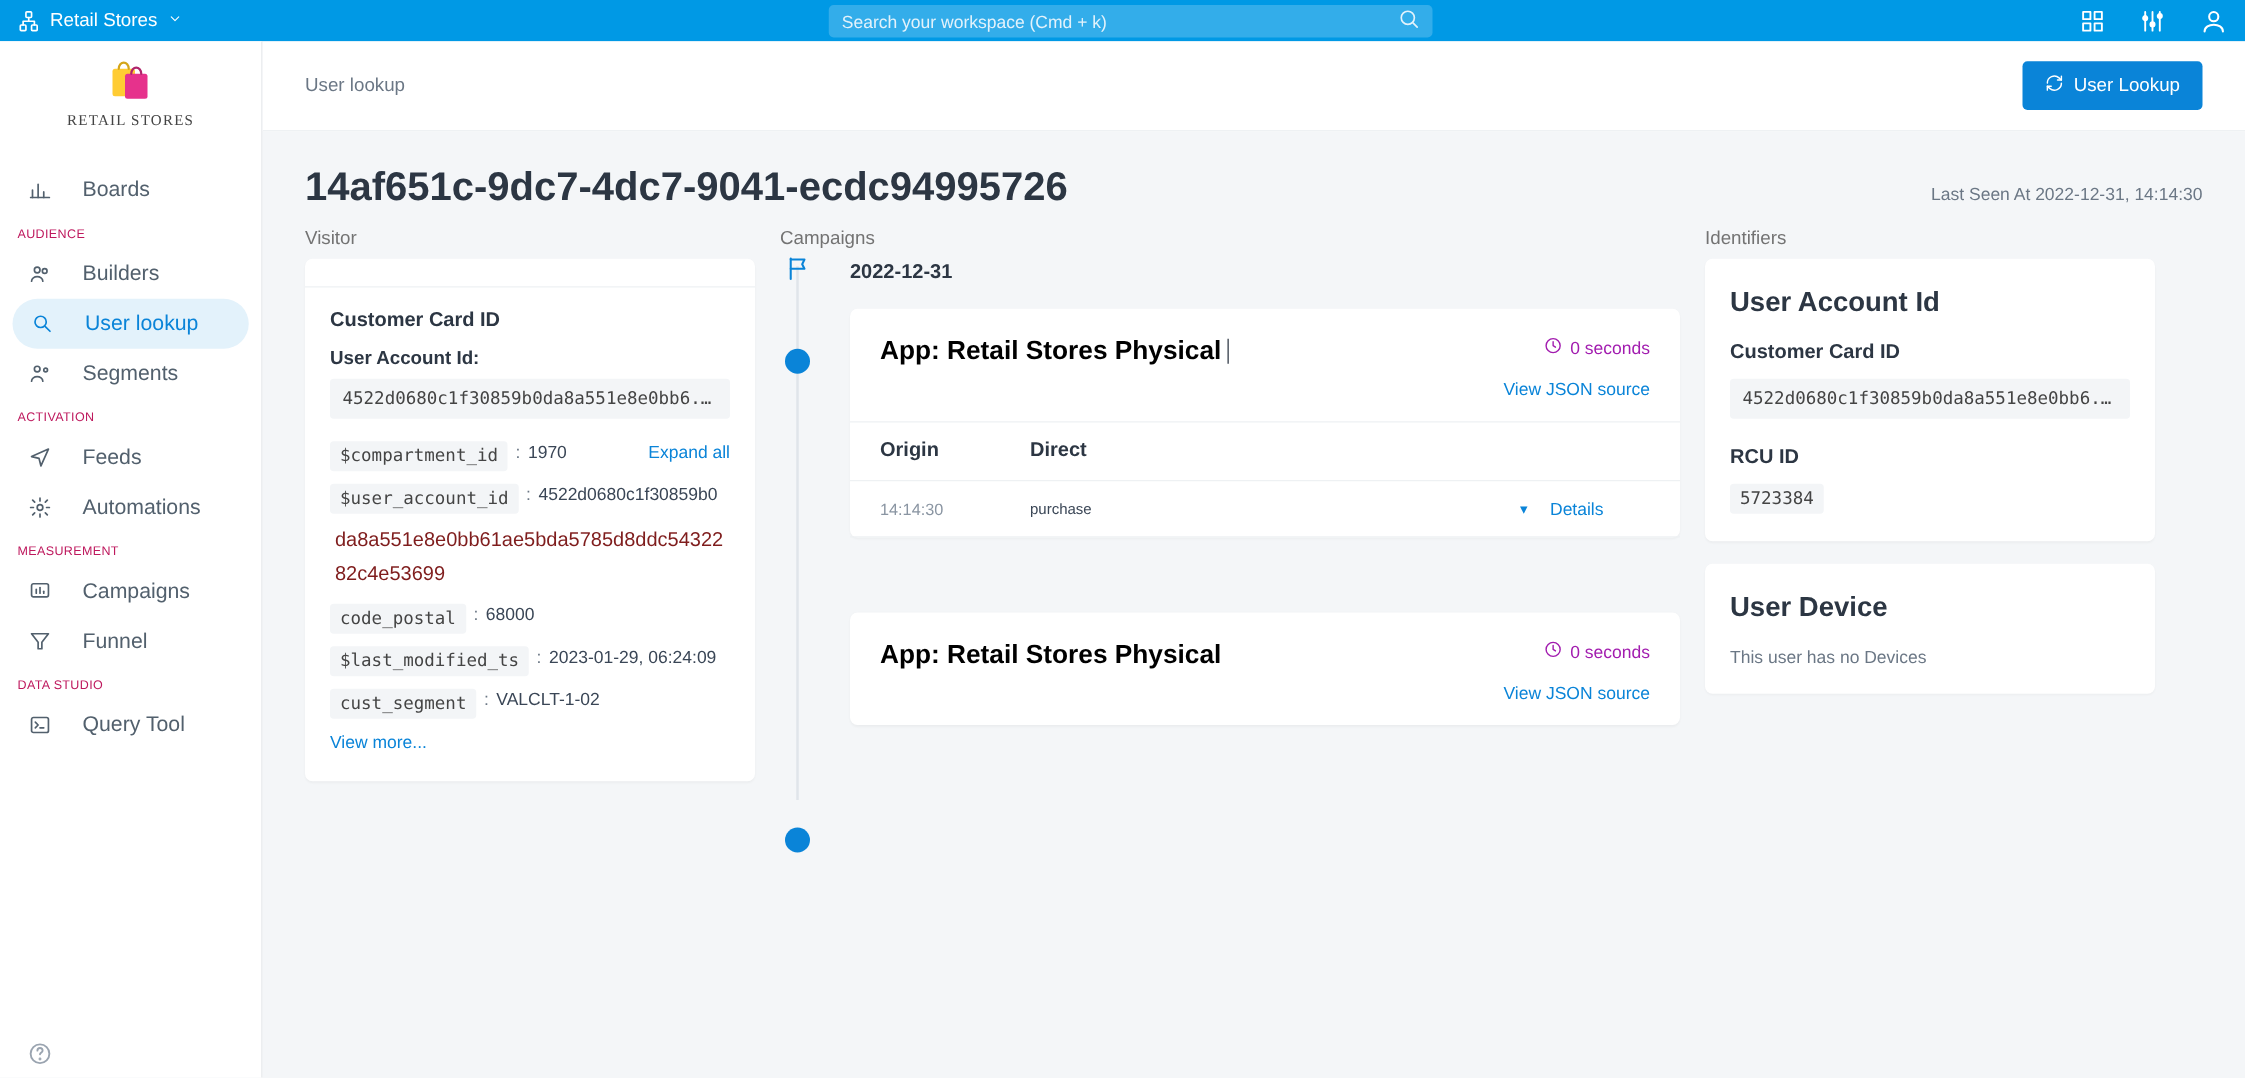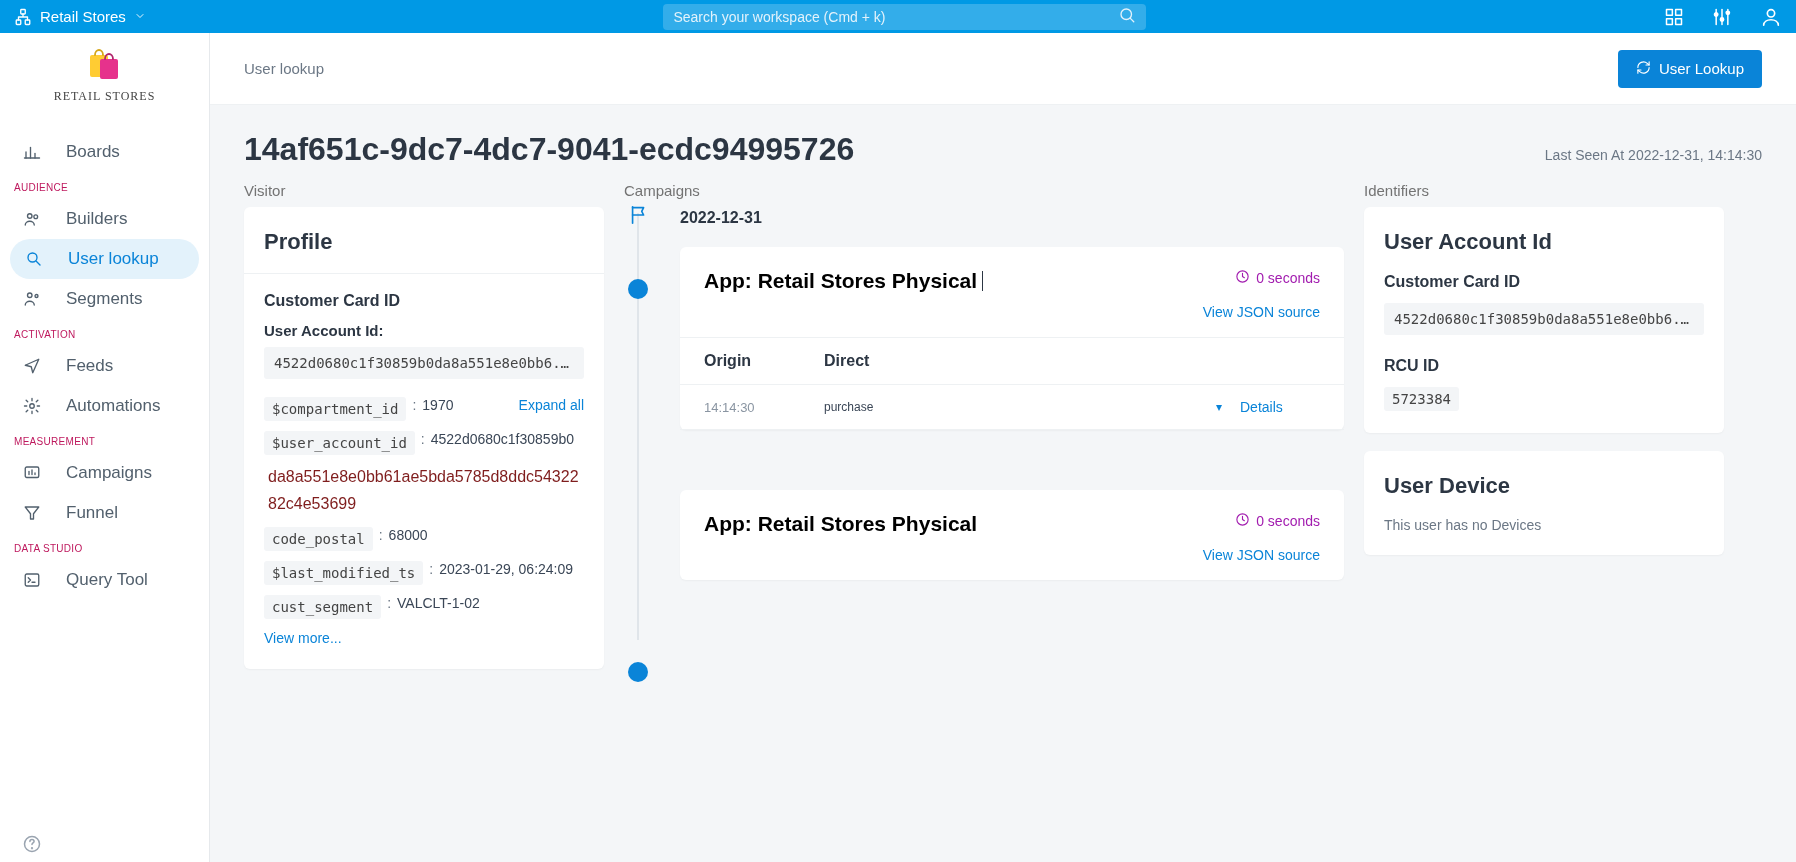--- a/index.html
+++ b/index.html
@@ -286,21 +286,20 @@
     <div class="col-labels">
       <div class="col-label">Visitor</div>
       <div class="col-label">Campaigns</div>
       <div class="col-label">Identifiers</div>
     </div>
 
     <div class="columns">
 
       <div>
         <div class="card">
-          <div class="card-title">Profile</div>
           <hr class="profile-sep">
           <div class="field-label">Customer Card ID</div>
           <div class="field-sublabel">User Account Id:</div>
           <div class="mono-box">4522d0680c1f30859b0da8a551e8e0bb6...</div>
 
           <div style="height:18px"></div>
           <span class="link expand-link">Expand all</span>
 
           <div class="kv-row">
             <span class="mono-chip kv-key">$compartment_id</span>

